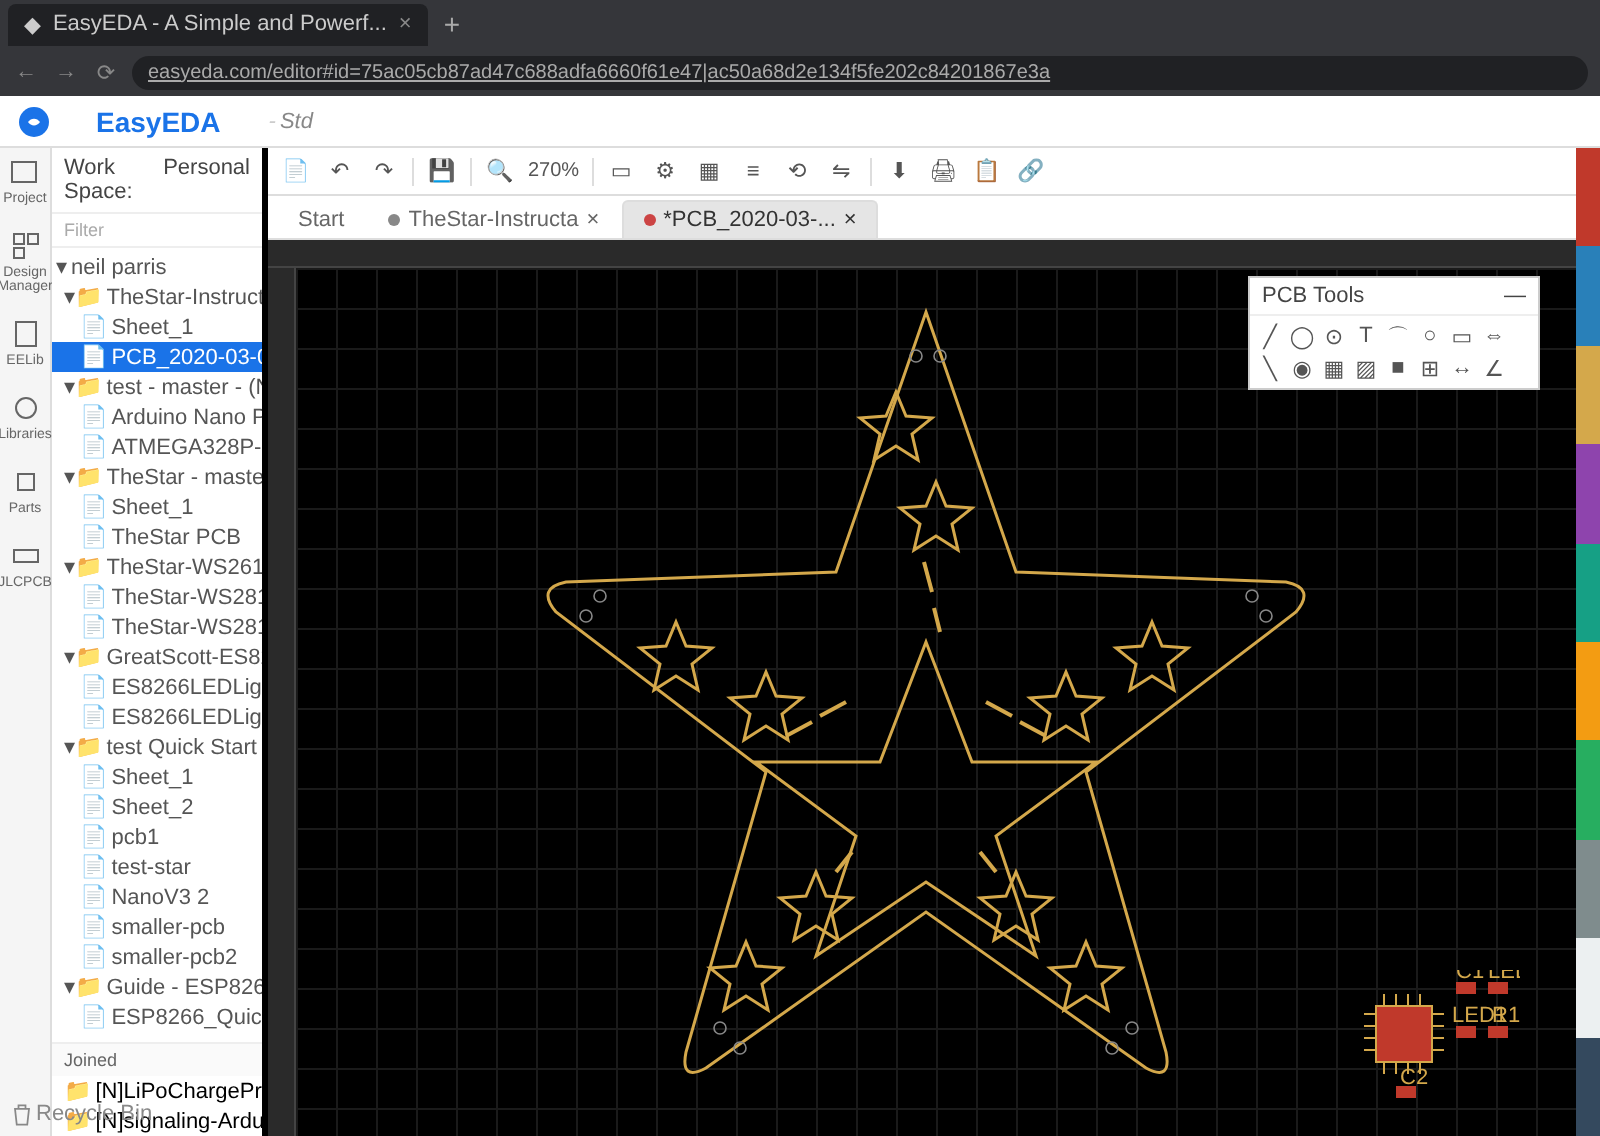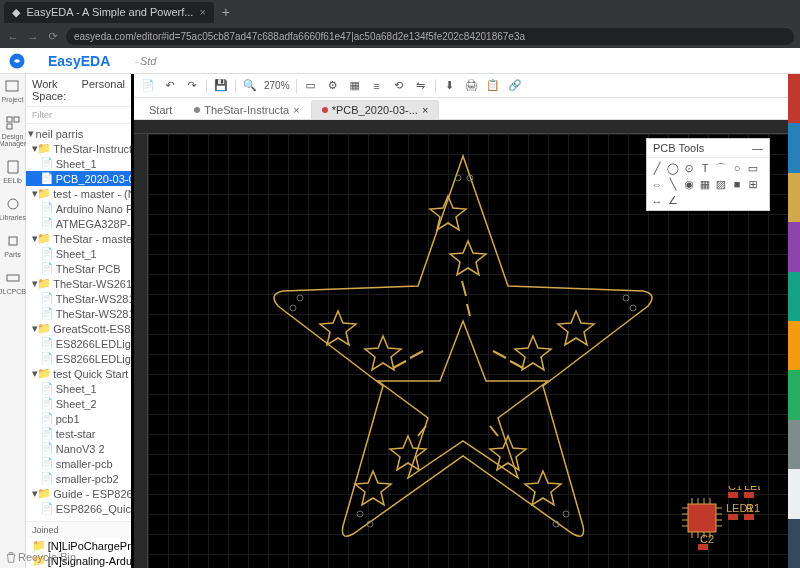--- a/index.html
+++ b/index.html
@@ -3,21 +3,21 @@
 <meta charset="utf-8">
 <style>
 * { margin: 0; padding: 0; box-sizing: border-box; font-family: -apple-system, sans-serif; font-size: 11px; }
 body { width: 800px; height: 568px; background: #202124; overflow: hidden; }
 .browser-top { height: 24px; background: #35363a; display: flex; align-items: center; padding: 0 4px; gap: 8px; }
 .tab { background: #202124; color: #ccc; padding: 4px 8px; border-radius: 4px 4px 0 0; font-size: 10px; display: flex; align-items: center; gap: 6px; }
 .tab-close { color: #888; cursor: pointer; }
 .plus { color: #aaa; font-size: 14px; }
 .addr-bar { height: 24px; background: #35363a; display: flex; align-items: center; padding: 0 6px; gap: 6px; }
 .nav-icon { width: 14px; height: 14px; color: #888; display: flex; align-items: center; justify-content: center; }
-.url-box { flex: 1; background: #202124; color: #aaa; padding: 3px 8px; border-radius: 10px; font-size: 10px; }
+.url-box { flex: 1; background: #202124; color: #aaa; padding: 3px 8px; border-radius: 10px; font-size: 10px; text-decoration: underline; }
 .app-top { height: 26px; background: #fff; display: flex; align-items: center; padding: 0 8px; border-bottom: 1px solid #ddd; }
 .logo { display: flex; align-items: center; gap: 22px; }
 .logo-icon { width: 18px; height: 18px; }
 .logo-text { color: #1a73e8; font-weight: bold; font-size: 14px; }
 .logo-std { color: #888; font-style: italic; }
 .std-pipe { color: #ccc; margin: 0 2px; }
 .app-body { display: flex; height: 494px; background: #fff; }
 .left-rail { width: 26px; background: #f5f5f5; border-right: 1px solid #ddd; display: flex; flex-direction: column; align-items: center; padding-top: 4px; gap: 12px; }
 .rail-item { display: flex; flex-direction: column; align-items: center; gap: 2px; cursor: pointer; }
 .rail-icon { width: 16px; height: 16px; color: #666; }
@@ -39,21 +39,21 @@
 .tabs { height: 22px; border-bottom: 1px solid #ddd; display: flex; align-items: end; padding-left: 4px; gap: 0; }
 .doc-tab { padding: 3px 10px; font-size: 10px; color: #666; border: 1px solid transparent; border-bottom: none; cursor: pointer; display: flex; align-items: center; gap: 4px; margin-top: 48px; }
 .doc-tab.active { border-color: #ddd; background: #e5e5e5; color: #333; border-radius: 3px 3px 0 0; }
 .tab-dot { width: 6px; height: 6px; border-radius: 50%; background: #888; }
 .canvas-wrap { flex: 1; background: #000; position: relative; overflow: hidden; }
 .ruler-h { height: 14px; background: #2a2a2a; border-bottom: 1px solid #444; display: flex; font-size: 7px; color: #888; }
 .ruler-v { width: 14px; background: #2a2a2a; border-right: 1px solid #444; position: absolute; left: 0; top: 14px; bottom: 0; }
 .canvas { position: absolute; left: 14px; top: 14px; right: 0; bottom: 0; background-image: linear-gradient(#1a1a1a 1px, transparent 1px), linear-gradient(90deg, #1a1a1a 1px, transparent 1px); background-size: 20px 20px; }
 .star-outline { stroke: #d4a84b; stroke-width: 1.5; fill: none; }
 .chip-area { position: absolute; bottom: 10px; right: 28px; }
-.pcb-panel { position: absolute; top: 4px; right: 18px; width: 124px; background: #fff; border: 1px solid #ccc; box-shadow: 0 1px 4px rgba(0,0,0,.2); }
+.pcb-panel { position: absolute; top: 4px; right: 18px; width: 146px; background: #fff; border: 1px solid #ccc; box-shadow: 0 1px 4px rgba(0,0,0,.2); }
 .pcb-title { padding: 3px 6px; font-size: 9px; color: #444; border-bottom: 1px solid #eee; display: flex; justify-content: space-between; }
 .pcb-icons { display: flex; flex-wrap: wrap; padding: 2px; gap: 0; }
 .pcb-icon { width: 16px; height: 16px; display: flex; align-items: center; justify-content: center; color: #555; cursor: pointer; }
 .right-palette { width: 12px; display: flex; flex-direction: column; }
 .pal-cell { flex: 1; }
 .bin-area { position: absolute; bottom: 4px; left: 4px; display: flex; flex-direction: row; align-items: center; color: #888; font-size: 7px; }
 </style>
 </head>
 <body>
 

